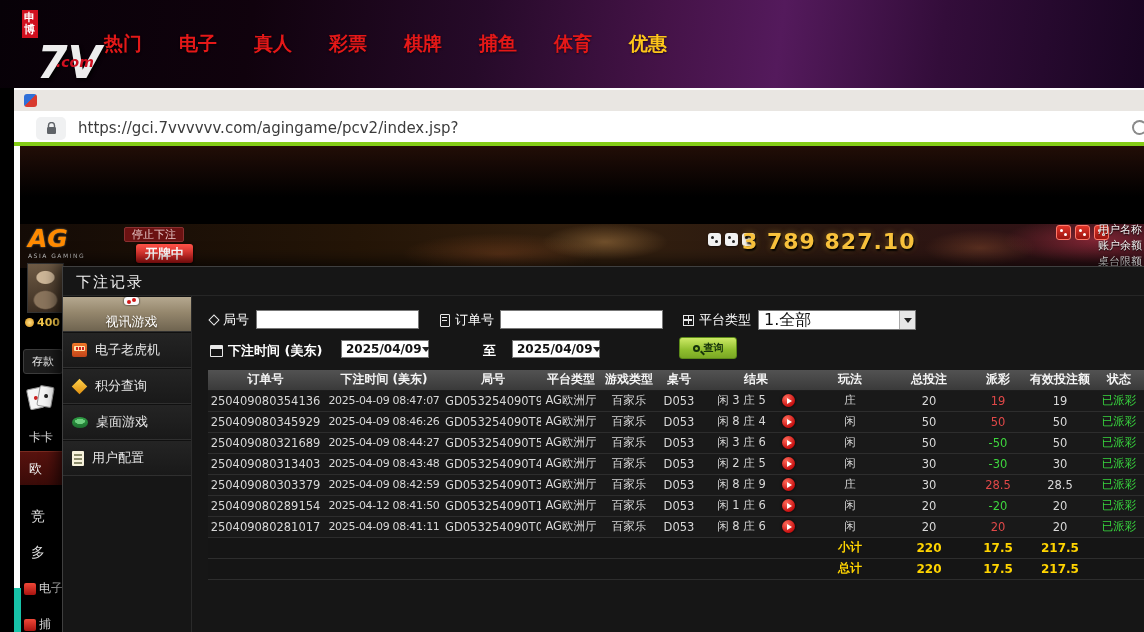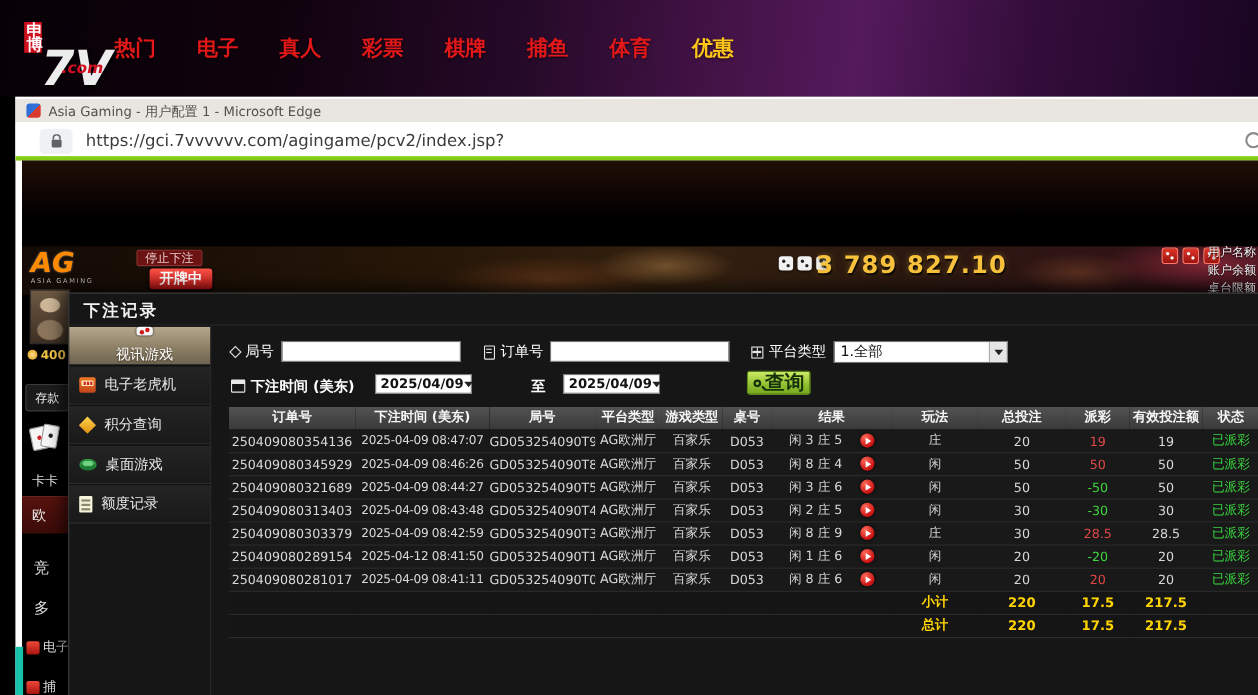--- a/index.html
+++ b/index.html
@@ -6,22 +6,22 @@
   html,body { margin:0; padding:0; }
   body {
     width:1144px; height:632px; position:relative; overflow:hidden;
     background:#000; font-family:"DejaVu Sans","Liberation Sans",sans-serif;
   }
 
   
   .topnav { position:absolute; left:0; top:0; width:1144px; height:88px;
     background:linear-gradient(97deg,#070107 0%,#10020d 22%,#260a29 42%,#451348 58%,#541a5c 68%,#330d3a 82%,#190522 100%); }
   .logo { position:absolute; left:22px; top:7px; width:86px; height:76px; cursor:pointer; }
-  .logo-badge { position:absolute; left:0; top:13px; width:16px; background:#d00f1e; color:#fff;
-    font-size:15px; line-height:12px; font-weight:bold; padding:2px 2px; text-align:center; }
+  .logo-badge { position:absolute; left:0; top:3px; width:16px; background:#d00f1e; color:#fff;
+    font-size:11px; line-height:12px; font-weight:bold; padding:2px 2px; }
   .logo-7v { position:absolute; left:15px; top:-6px; font-style:italic; font-weight:bold; font-size:44px;
     color:#ededed; text-shadow:2px 2px 3px rgba(0,0,0,.85);margin-top:36px; }
   .logo-com { position:absolute; left:34px; top:47px; font-style:italic; font-weight:bold; font-size:14px; color:#d01020; }
   .topmenu { position:absolute; left:104px; top:0; height:88px; display:flex; align-items:center; gap:37px; }
   .topmenu-item { font-size:19px; font-weight:bold; color:#e41818; text-shadow:0 1px 2px rgba(0,0,0,.6); cursor:pointer; }
   .topmenu-item.hl { color:#ffc61a; }
 
   
   .browser { position:absolute; left:14px; top:88px; width:1130px; height:544px; background:#fff; }
   .win-highlight { position:absolute; left:0; top:0; width:100%; height:2px; background:#fdfdfd; }
@@ -96,21 +96,21 @@
   .duo { position:absolute; left:11px; top:398px; font-size:14px; color:#ddd; cursor:pointer; }
   .sideitem { position:absolute; display:flex; align-items:center; gap:3px; cursor:pointer; }
   .sideitem span { font-size:12px; color:#ddd; }
   .ricon { width:12px; height:12px; background:linear-gradient(#f04838,#a81410); border-radius:2px; }
   .dianzi { left:4px; top:434px; } .bu { left:4px; top:470px; }
 
   
   .modal { position:absolute; left:42px; top:120px; width:1082px; height:366px; background:#161616;
     border-top:1px solid #3f3f3f; border-left:1px solid #3f3f3f; box-shadow:-4px -4px 14px rgba(0,0,0,.7); }
   .modal-titlebar { position:absolute; left:0; top:0; width:100%; height:29px; border-bottom:1px solid #262626; }
-  .modal-title { position:absolute; left:13px; top:6px; font-size:15px; color:#f2f2f2; letter-spacing:2px;font-weight:bold; }
+  .modal-title { position:absolute; left:13px; top:6px; font-size:15px; color:#f2f2f2; letter-spacing:2px; }
 
   .msidebar { position:absolute; left:0; top:29px; width:129px; height:337px; border-right:1px solid #2a2a2a; }
   .mitem { height:36px; display:flex; align-items:center; gap:8px; padding-left:9px;
     background:linear-gradient(#242424,#191919); border-bottom:1px solid #2f2f2f; border-top:1px solid #101010;
     color:#e6e6e6; font-size:13px; cursor:pointer; }
   .mitem.active { background:linear-gradient(180deg,#b5a88f 0%,#95876d 45%,#6f6450 100%);
     color:#fff; text-shadow:0 1px 2px rgba(40,30,10,.8);flex-direction:column; }
   .ic-video { width:15px; height:15px; background:#fafafa; border-radius:3px; position:relative; box-shadow:0 0 2px #000; }
   .ic-video::before,.ic-video::after { content:""; position:absolute; width:4px; height:4px; border-radius:50%; background:#d01818; }
   .ic-video::before { left:3px; top:3px; } .ic-video::after { right:3px; bottom:3px; }
@@ -137,35 +137,35 @@
   .ic-grid { width:11px; height:11px; border:1.5px solid #e8e8e8; position:relative; }
   .ic-grid::before { content:""; position:absolute; left:3.5px; top:0; width:1.5px; height:8px; background:#e8e8e8; }
   .ic-grid::after { content:""; position:absolute; left:0; top:3.5px; width:8px; height:1.5px; background:#e8e8e8; }
   .ic-cal { width:13px; height:12px; border:1.5px solid #e8e8e8; border-top:4px solid #e8e8e8; border-radius:1px; }
   .txtinput { position:absolute; height:19px; background:#fff; border:1px solid #777; font-size:12px; padding:0 4px;
     font-family:"DejaVu Sans",sans-serif; }
   .in-round { left:193px; top:43px; width:163px; }
   .in-order { left:437px; top:43px; width:163px; }
   .selectbox { position:absolute; left:695px; top:43px; width:158px; height:20px; background:#fff;
     border:1px solid #777; display:flex; align-items:center; justify-content:space-between; padding-left:5px; cursor:pointer; }
-  .selectbox > span { font-size:13px; color:#111; }
+  .selectbox > span { font-size:16px; color:#111; }
   .selbtn { width:16px; height:100%; background:#e6e6e6; border-left:1px solid #aaa;
     display:flex; align-items:center; justify-content:center; }
   .caret { width:0; height:0; border:4px solid transparent; border-top:5px solid #222; margin-top:4px; }
   .datebox { position:absolute; width:88px; height:18px; background:#fff; border:1px solid #777;
     display:flex; align-items:center; justify-content:space-between; padding:0 4px; cursor:pointer; }
   .datebox span { font-size:12px; font-weight:bold; color:#111; }
   .d1 { left:278px; top:73px; } .d2 { left:449px; top:73px; }
   .tolabel { position:absolute; left:420px; top:75px; color:#fff; font-size:13px; font-weight:bold; }
   .querybtn { position:absolute; left:616px; top:70px; width:58px; height:22px;
     background:linear-gradient(#cdea66,#8fbe2e 60%,#7aa824); border:1px solid #5c8a18; border-radius:3px;
     display:flex; align-items:center; justify-content:center; gap:4px; cursor:pointer; }
   .ic-mag { width:7px; height:7px; border:2px solid #15320a; border-radius:50%; position:relative; }
   .ic-mag::after { content:""; position:absolute; left:5px; top:5px; width:5px; height:2px; background:#15320a; transform:rotate(45deg); }
-  .querybtn > span { font-size:18px; font-weight:bold; color:#15320a; }
+  .querybtn > span { font-size:10px; font-weight:bold; color:#15320a; }
 
   
   .tablewrap { position:absolute; left:145px; top:103px; width:937px; }
   table { width:937px; border-collapse:collapse; table-layout:fixed; }
   th { height:20px; background:linear-gradient(#525252,#3a3a3a); color:#f5f5f5; font-size:12px; font-weight:bold;
     border-bottom:1px solid #1c1c1c; white-space:nowrap; overflow:hidden; padding:0; }
   td { height:21px; background:#191919; color:#d8d8d8; font-size:11.5px; text-align:center;
     border-bottom:1px solid #2d2d2d; white-space:nowrap; overflow:hidden; padding:0; }
   td.tm { font-size:11px; letter-spacing:-0.3px; }
   tr.sum td { color:#ffd400; font-weight:bold; background:#151515; font-size:12px; }
@@ -195,21 +195,20 @@
     <a class="topmenu-item">捕鱼</a>
     <a class="topmenu-item">体育</a>
     <a class="topmenu-item hl">优惠</a>
   </nav>
 </div>
 
 <div class="browser">
   <div class="win-highlight"></div>
   <div class="titlebar">
     <div class="favicon"></div>
-    <span class="win-title">Asia Gaming - 用户配置 1 - Microsoft Edge</span>
   </div>
   <div class="addrbar">
     <div class="lock-badge">
       <svg width="11" height="13" viewBox="0 0 11 13">
           <path d="M2.5 5V3.5a3 3 0 0 1 6 0V5" fill="none" stroke="#5f6368" stroke-width="1.4"></path>
           <rect x="1" y="5" width="9" height="7" rx="1.2" fill="#5f6368"></rect>
         </svg>
     </div>
     <span class="url">https://gci.7vvvvvv.com/agingame/pcv2/index.jsp?</span>
     <div class="reload"></div>
@@ -287,21 +286,21 @@
         <div class="mitem">
           <div class="ic-points"></div>
           <span>积分查询</span>
         </div>
         <div class="mitem">
           <div class="ic-tablegame"></div>
           <span>桌面游戏</span>
         </div>
         <div class="mitem">
           <div class="ic-record"></div>
-          <span>额度记录</span>
+          <span>用户配置</span>
         </div>
       </div>
 
       <div class="flabel fl-round">
         <div class="ic-diamond"></div>
         <span>局号</span>
       </div>
       <input class="txtinput in-round" value="" style="">
       <div class="flabel fl-order">
         <div class="ic-doc"></div>

